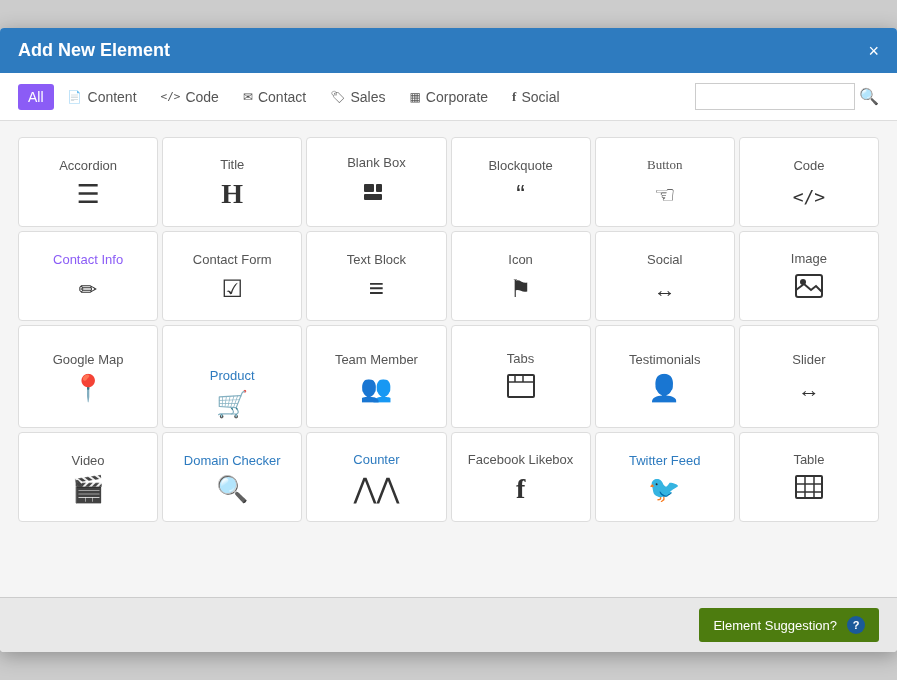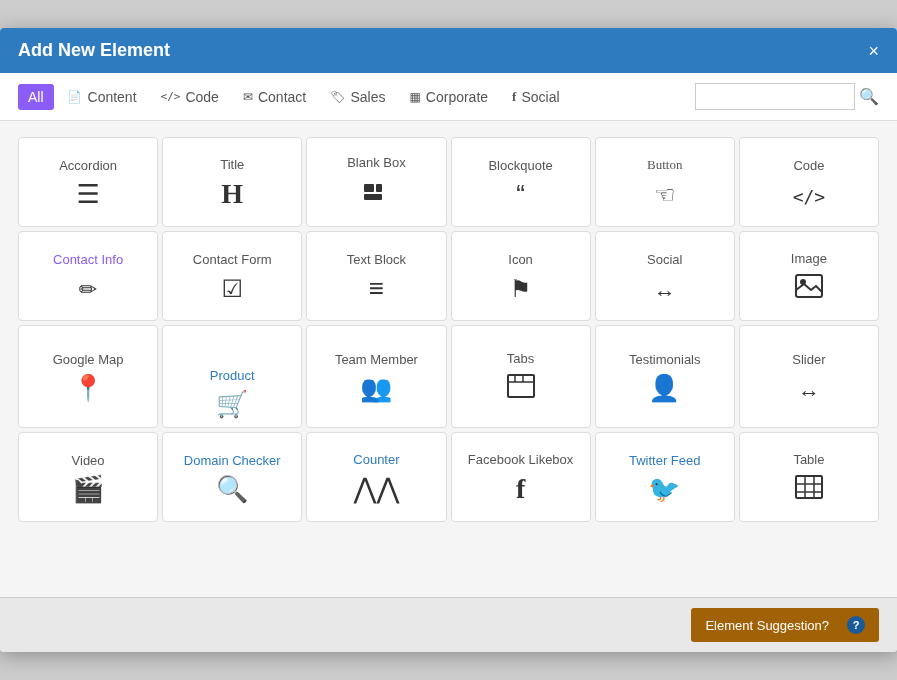--- a/index.html
+++ b/index.html
@@ -130,30 +130,30 @@
 
     .modal-footer {
       background: #e8e8e8;
       padding: 10px 18px;
       display: flex;
       justify-content: flex-end;
       border-top: 1px solid #ccc;
     }
 
     .suggestion-btn {
-      background: #a16207;
+      background: #4d7c0f;
       color: white;
       border: none;
       padding: 8px 14px;
       font-size: 13px;
       border-radius: 3px;
       cursor: pointer;
       display: flex;
       align-items: center;
-      gap: 18px;
+      gap: 10px;
       margin-left: 20px;
     }
   </style>
 </head>
 <body>
 
 <div class="modal">
 
   <div class="modal-header">
     <span class="modal-header-title">Add New Element</span>

